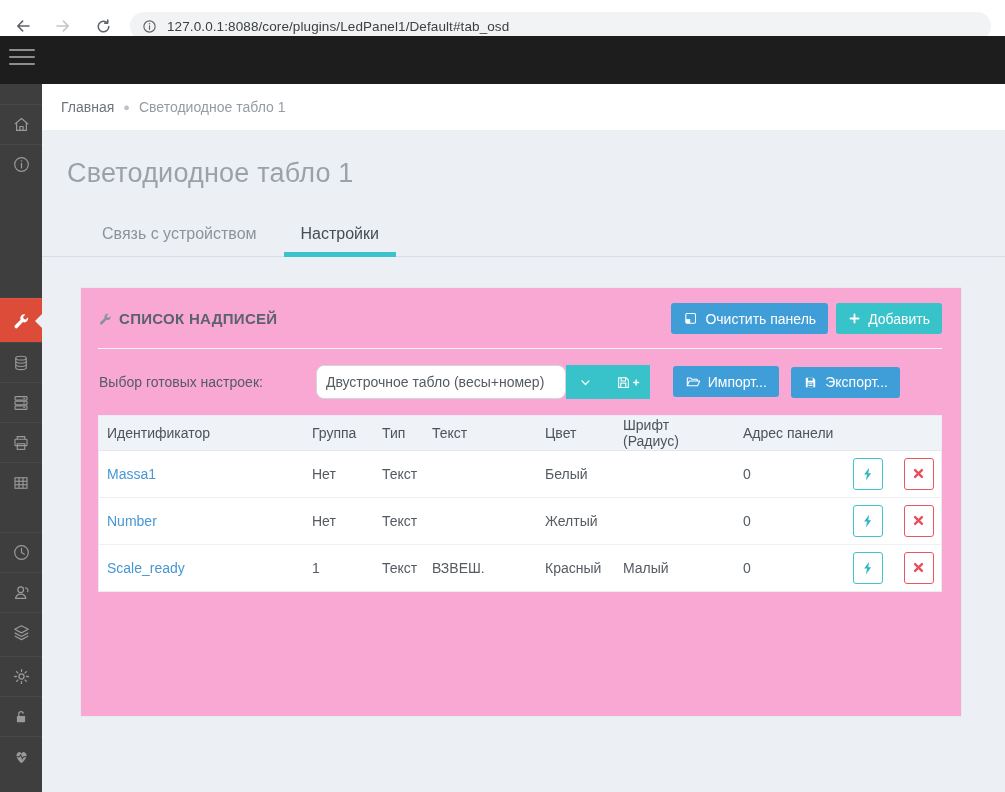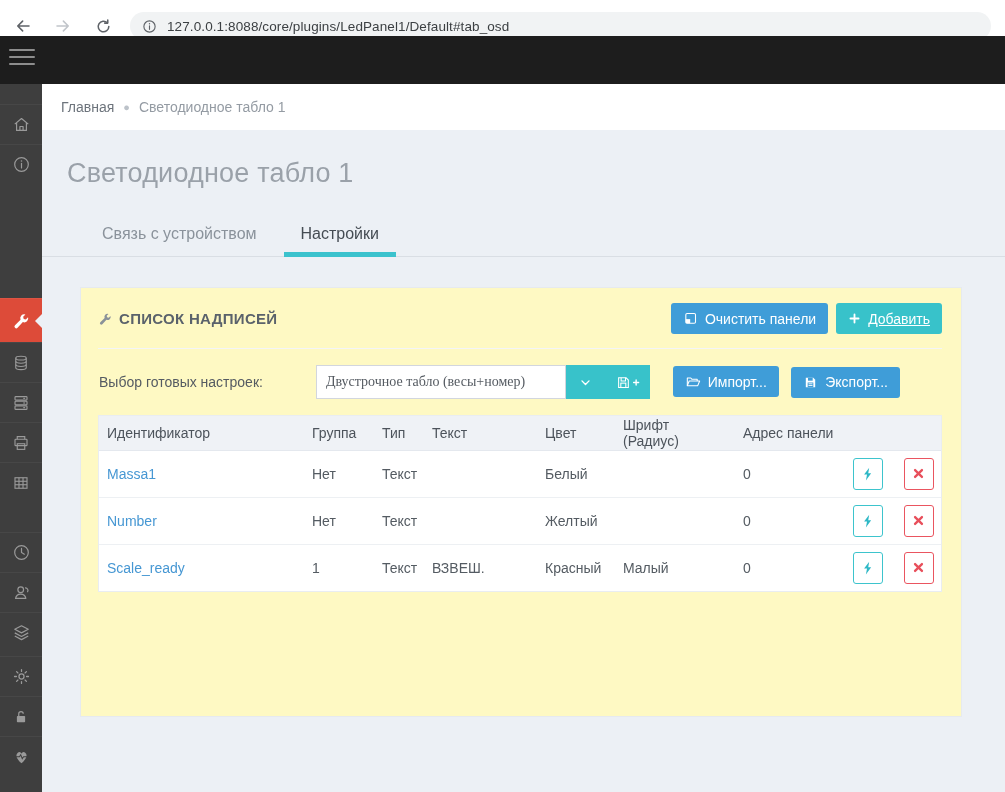--- a/index.html
+++ b/index.html
@@ -73,44 +73,44 @@
   .tab {
     font-size:16px; padding:10px 17px 13px; cursor:pointer; color:#8a929b; position:relative; margin-right:10px;
   }
   .tab.active { color:#454c53; }
   .tab.active::after {
     content:""; position:absolute; left:0; right:0; bottom:-1px; height:5px; background:#3bc2cd;
   }
 
   
   .panel {
-    margin:30px 43px 0 38px; background:#fef9c3; border:1px solid #e6eaef;
+    margin:30px 43px 0 38px; background:#f9a8d4; border:1px solid #e6eaef;
     padding:15px 19px 28px 17px; min-height:430px;
   }
   .panel-header { display:flex; align-items:center; padding-bottom:14px; border-bottom:1px solid #f3f5f7; }
   .panel-title { font-size:15px; font-weight:bold; color:#5a626b; letter-spacing:.3px; margin-left:7px; }
   .panel-title-icon { color:#8a9299; display:flex; }
   .panel-header .spacer { flex:1; }
   .btn {
     display:inline-flex; align-items:center; gap:7px; border:none; cursor:pointer;
     font-family:"Liberation Sans", sans-serif; font-size:14px; color:#ffffff;
     height:31px; padding:0 12px; border-radius:3px;
   }
   .btn-blue { background:#3f9dd8; }
-  .btn-teal { background:#38c2ca;text-decoration:underline; }
+  .btn-teal { background:#38c2ca; }
   .btn + .btn { margin-left:8px; }
 
   
   .presets-row { display:flex; align-items:center; margin-top:16px; }
   .presets-label { font-size:14px; color:#555b62; margin-left:1px; }
   .select-group { display:flex; margin-left:53px; height:34px; }
   .select-input {
     width:250px; height:34px; border:1px solid #d2d6de; background:#fff;
-    font-size:14px; color:#555b62; padding:8px 9px; border-radius:0; outline:none;
-    font-family:Liberation Serif, serif; white-space:nowrap; overflow:hidden;
+    font-size:14px; color:#555b62; padding:8px 9px; border-radius:8px; outline:none;
+    font-family:Liberation Sans, sans-serif; white-space:nowrap; overflow:hidden;
     display:flex; align-items:center;
   }
   .select-addon {
     background:#38c2ca; display:flex; align-items:center; color:#fff;
   }
   .addon-btn { width:40px; height:34px; display:flex; align-items:center; justify-content:center; cursor:pointer; }
   .addon-btn.save { width:44px; }
   .presets-row .spacer { flex:1; }
   .io-group { margin-right:42px; }
 
@@ -293,21 +293,21 @@
               <path d="M7.4 21.1a2.4 2.4 0 0 1-3.4-3.4l7.4-7.4a5.2 5.2 0 0 1 6.5-6.9l-3 3 .7 2.8 2.8.7 3-3a5.2 5.2 0 0 1-6.9 6.5l-7.1 7.7z"></path>
             </svg>
         </span>
         <span class="panel-title">СПИСОК НАДПИСЕЙ</span>
         <span class="spacer"></span>
         <button class="btn btn-blue">
           <svg width="15" height="15" viewBox="0 0 24 24" fill="none" stroke="#fff" stroke-width="1.7">
               <rect x="4.5" y="4" width="15.5" height="15.5" rx="2"></rect>
               <rect x="4.5" y="13" width="7" height="6.5" fill="#fff" stroke="none"></rect>
             </svg>
-          <span>Очистить панели</span>
+          <span>Очистить панель</span>
         </button>
         <button class="btn btn-teal">
           <svg width="13" height="13" viewBox="0 0 24 24" fill="none" stroke="#fff" stroke-width="3.4" stroke-linecap="round">
               <path d="M12 4.5v15M4.5 12h15"></path>
             </svg>
           <span>Добавить</span>
         </button>
       </div>
 
       <div class="presets-row">

